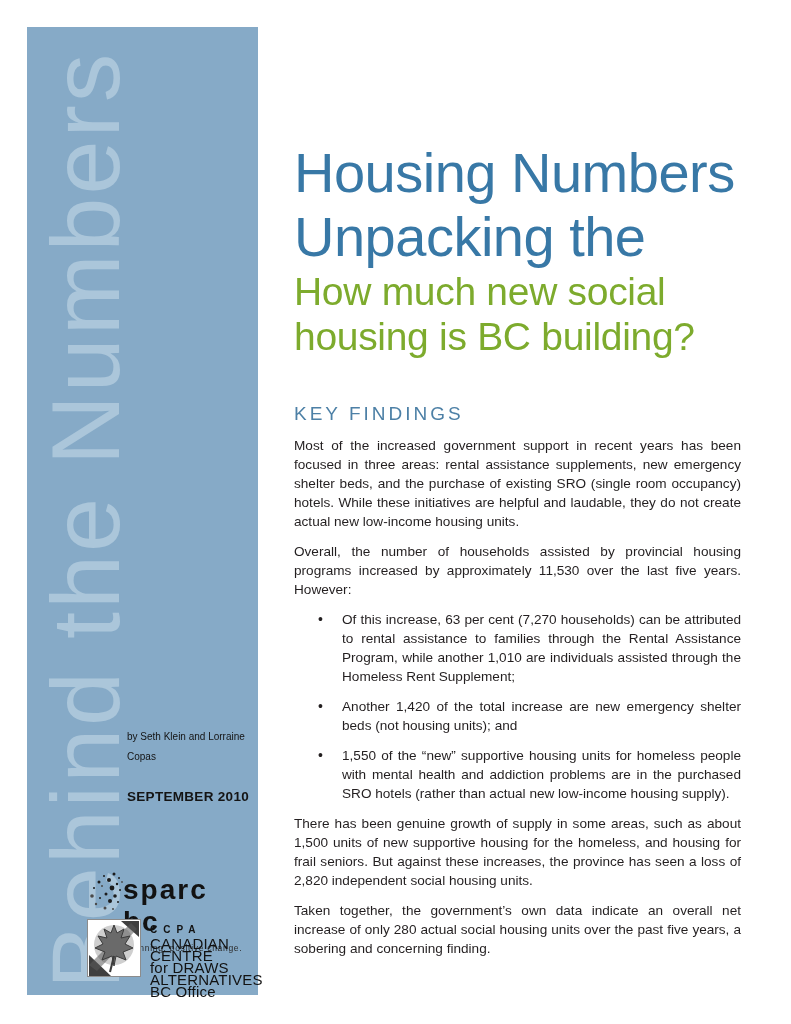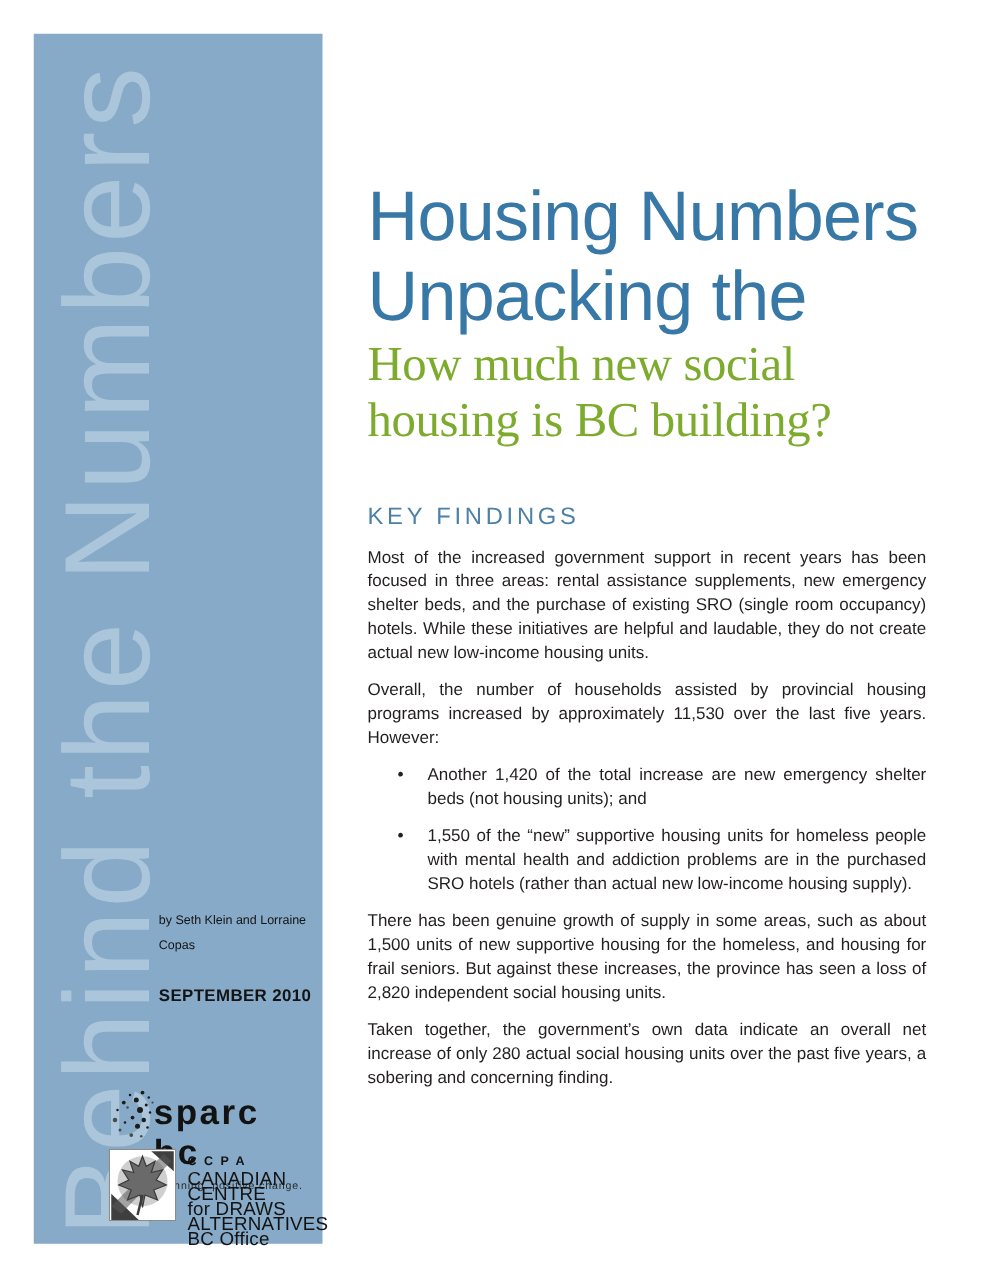--- a/index.html
+++ b/index.html
@@ -96,21 +96,20 @@
     font-weight: 400;
     letter-spacing: -0.5px;
   }
   .subtitle {
     margin-top: 10px;
     font-size: 39px;
     line-height: 45px;
     color: #7dab2d;
     font-weight: 400;
     letter-spacing: -0.3px;
-    font-family: Liberation Serif, serif;
   }
   .section-label {
     margin-top: 44px;
     font-size: 19px;
     letter-spacing: 3px;
     color: #4d80a6;
     font-weight: 400;
   }
   .body-copy { color: #231f20; }
   .body-copy p {
@@ -215,20 +214,21 @@
       <span style="display:block;">housing is BC building?</span>
     </h2>
 
     <div class="section-label">KEY FINDINGS</div>
 
     <div class="body-copy">
       <p>Most of the increased government support in recent years has been focused in three areas: rental assistance supplements, new emergency shelter beds, and the purchase of existing SRO (single room occupancy) hotels. While these initiatives are helpful and laudable, they do not create actual new low-income housing units.</p>
       <p>Overall, the number of households assisted by provincial housing programs increased by approximately 11,530 over the last five years. However:</p>
 
       <ul class="bullets">
+        <li>Of this increase, 63 per cent (7,270 households) can be attributed to rental assistance to families through the Rental Assistance Program, while another 1,010 are individuals assisted through the Homeless Rent Supplement;</li>
         <li>Another 1,420 of the total increase are new emergency shelter beds (not housing units); and</li>
         <li>1,550 of the “new” supportive housing units for homeless people with mental health and addiction problems are in the purchased SRO hotels (rather than actual new low-income housing supply).</li>
       </ul>
 
       <p>There has been genuine growth of supply in some areas, such as about 1,500 units of new supportive housing for the homeless, and housing for frail seniors. But against these increases, the province has seen a loss of 2,820 independent social housing units.</p>
       <p>Taken together, the government’s own data indicate an overall net increase of only 280 actual social housing units over the past five years, a sobering and concerning finding.</p>
 
     </div>
   </main>
 

